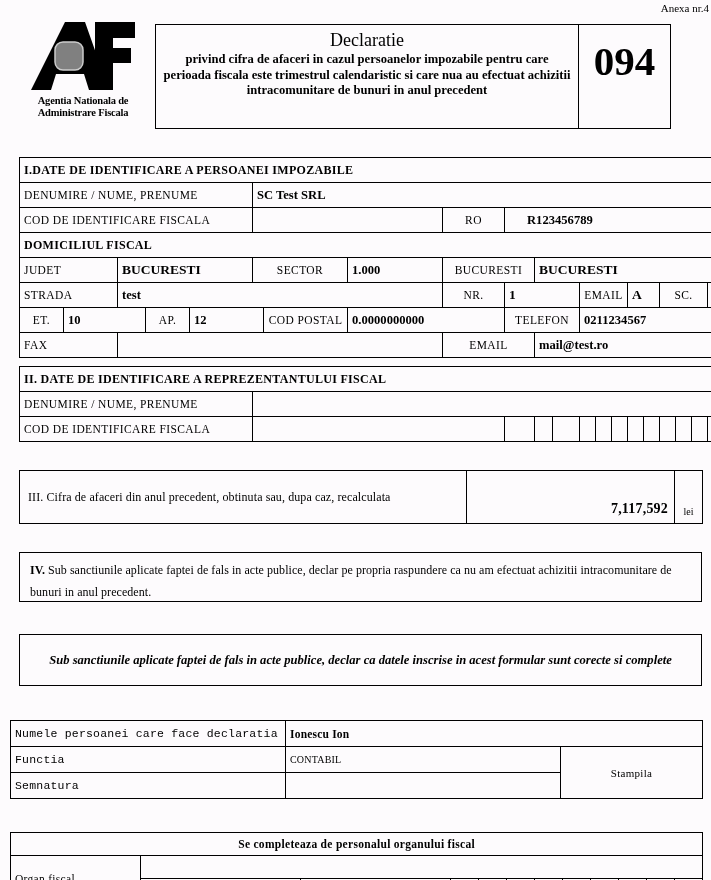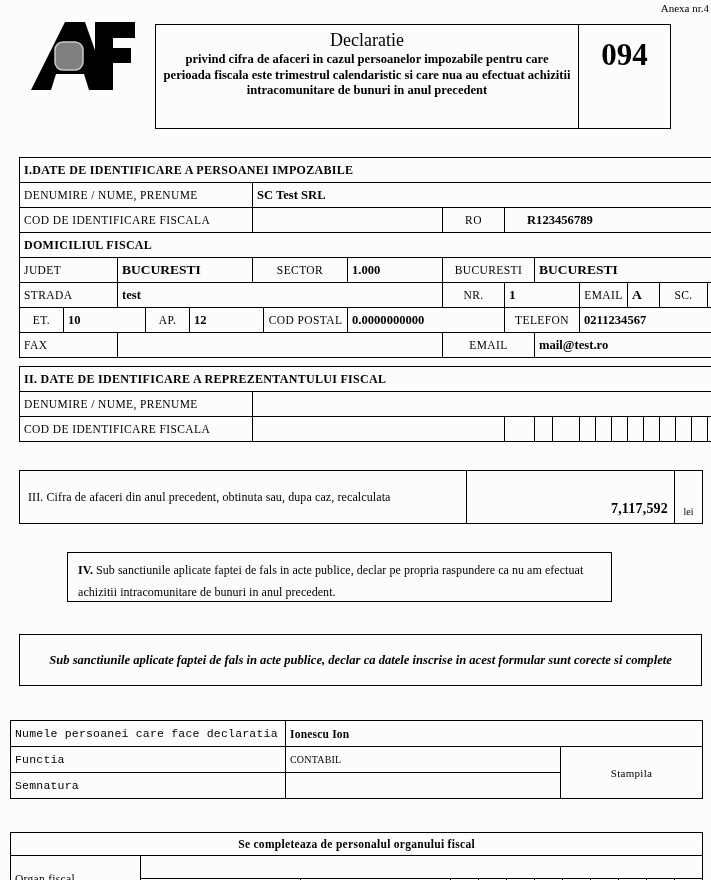--- a/index.html
+++ b/index.html
@@ -66,21 +66,21 @@
     line-height: 15.5px;
   }
   #header-code-cell {
     flex: 1;
     display: flex;
     align-items: flex-start;
     justify-content: center;
     padding-top: 12px;
   }
   #header-code {
-    font-size: 31px;
+    font-size: 41px;
     font-weight: bold;
     font-family: "Liberation Serif", serif;
     letter-spacing: 0px;
   }
 
   
   .ftable {
     border-collapse: collapse;
     table-layout: fixed;
     font-family: "Liberation Serif", serif;
@@ -128,27 +128,26 @@
     font-size: 10px;
     text-align: center;
     vertical-align: bottom;
     padding-bottom: 6px;
     letter-spacing: 0;
     margin-top: 15px;
   }
 
   
   #sec4-box {
-    left: 19px; top: 552px; width: 545px; height: 50px;
+    left: 19px; top: 552px; width: 683px; height: 50px;
     border: 1.3px solid #000;
     padding: 6px 10px 0 10px;
     font-size: 12px;
     line-height: 22px;
     letter-spacing: 0.05px;
-    margin-left: 48px;
   }
   #sec4-box b { font-weight: bold; }
 
   
   #oath-box {
     left: 19px; top: 634px; width: 683px; height: 52px;
     border: 1.3px solid #000;
     display: flex;
     align-items: center;
     justify-content: center;
@@ -193,20 +192,24 @@
 
 <div class="abs" id="logo-block">
   <svg id="logo-mark" viewBox="0 0 112 72">
 
     <path d="M38 2 L58 2 L82 70 L62 70 L57 54 L29 54 L24 70 L4 70 Z" fill="#000"></path>
 
     <path d="M68 2 L108 2 L108 18 L86 18 L86 28 L104 28 L104 43 L86 43 L86 70 L68 70 Z" fill="#000"></path>
 
     <rect x="28" y="22" width="28" height="28" rx="8" ry="8" fill="#808080" stroke="#cccccc" stroke-width="1.5"></rect>
   </svg>
+  <div id="logo-text">
+    <div>Agentia Nationala de</div>
+    <div>Administrare Fiscala</div>
+  </div>
 </div>
 
 <div class="abs bx" id="header-box">
   <div id="header-title-cell" class="bx">
     <div id="header-main-title">Declaratie</div>
     <div id="header-sub-title">privind cifra de afaceri in cazul persoanelor impozabile pentru care perioada fiscala este trimestrul calendaristic si care nua au efectuat achizitii intracomunitare de bunuri in anul precedent</div>
   </div>
   <div id="header-code-cell" class="bx">
     <div id="header-code">094</div>
   </div>

